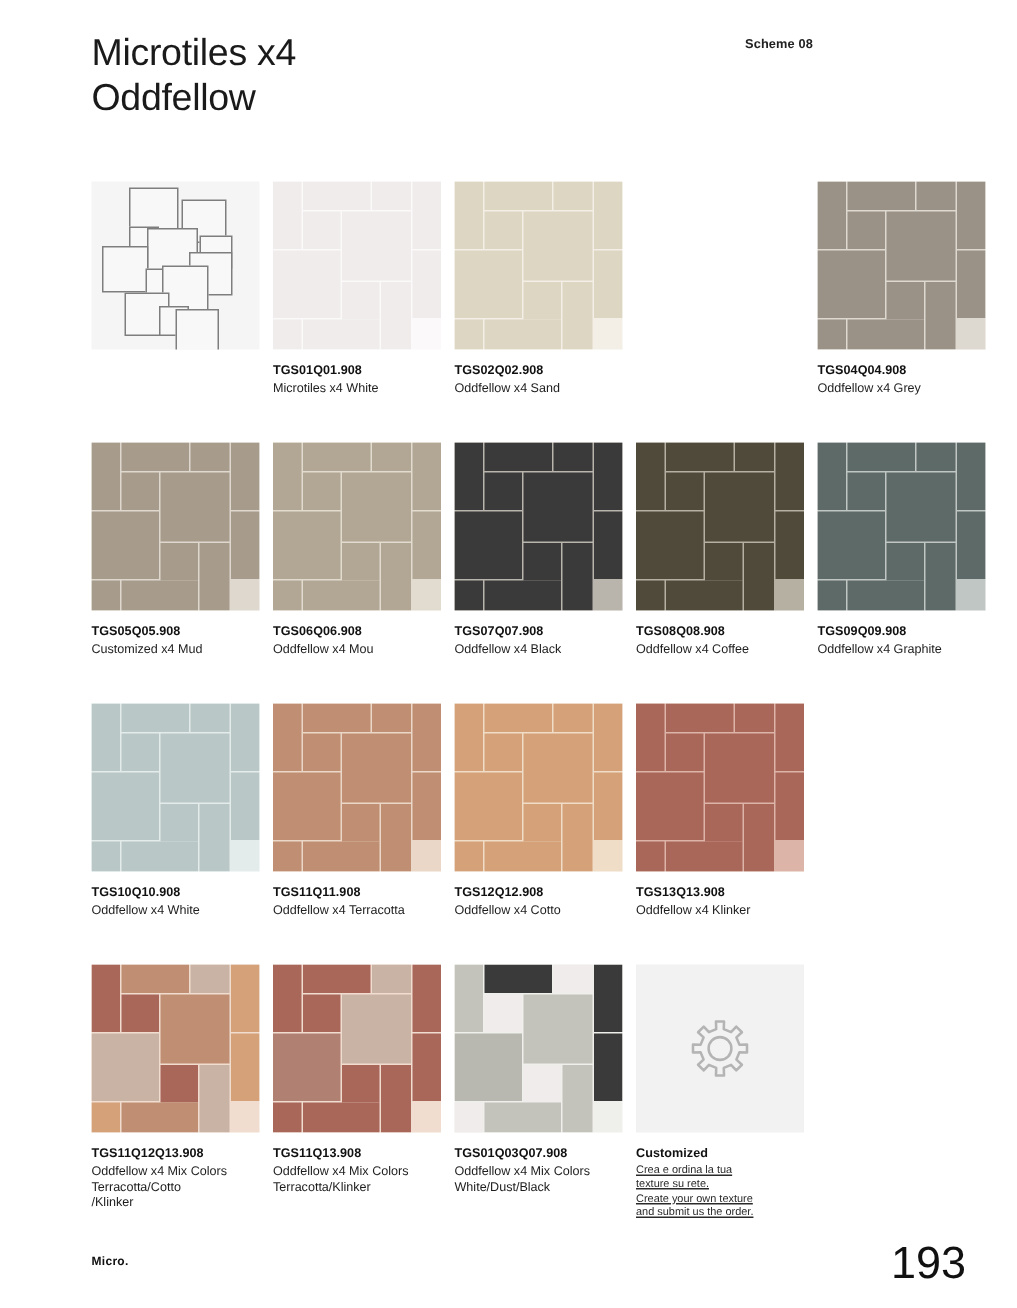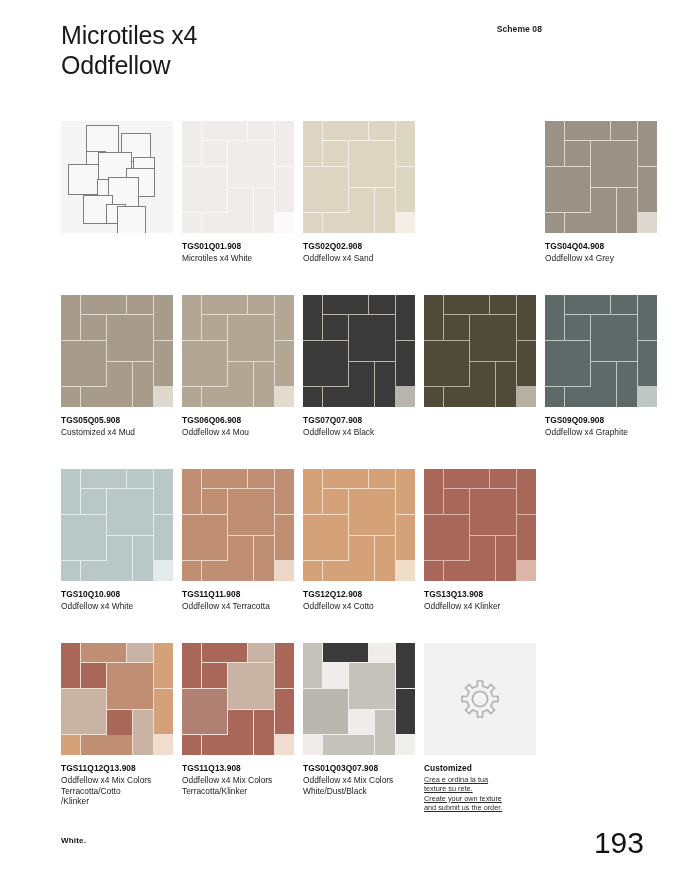--- a/index.html
+++ b/index.html
@@ -244,20 +244,26 @@
             <div class="blk" style="left: 83%; top: 0%; width: 17%; height: 40%; background: rgb(79, 74, 58);"></div>
             <div class="blk" style="left: 18%; top: 18%; width: 22%; height: 22%; background: rgb(79, 74, 58);"></div>
             <div class="blk" style="left: 41%; top: 18%; width: 41%; height: 41%; background: rgb(79, 74, 58);"></div>
             <div class="blk" style="left: 0%; top: 41%; width: 40%; height: 40%; background: rgb(79, 74, 58);"></div>
             <div class="blk" style="left: 83%; top: 41%; width: 17%; height: 40%; background: rgb(79, 74, 58);"></div>
             <div class="blk" style="left: 41%; top: 60%; width: 22%; height: 22%; background: rgb(79, 74, 58);"></div>
             <div class="blk" style="left: 64%; top: 60%; width: 18%; height: 40%; background: rgb(79, 74, 58);"></div>
             <div class="blk" style="left: 0%; top: 82%; width: 17%; height: 18%; background: rgb(79, 74, 58);"></div>
             <div class="blk" style="left: 18%; top: 82%; width: 45%; height: 18%; background: rgb(79, 74, 58);"></div>
           </div>
+          <div class="caption">
+            <div class="code">TGS08Q08.908</div>
+            <div class="desc">
+              <div>Oddfellow x4 Coffee</div>
+            </div>
+          </div>
         </div>
         <div class="cell c4">
           <div class="swatch" style="background: rgb(192, 198, 195);">
             <div class="blk" style="left: 0%; top: 0%; width: 17%; height: 40%; background: rgb(94, 106, 104);"></div>
             <div class="blk" style="left: 18%; top: 0%; width: 40%; height: 17%; background: rgb(94, 106, 104);"></div>
             <div class="blk" style="left: 59%; top: 0%; width: 23%; height: 17%; background: rgb(94, 106, 104);"></div>
             <div class="blk" style="left: 83%; top: 0%; width: 17%; height: 40%; background: rgb(94, 106, 104);"></div>
             <div class="blk" style="left: 18%; top: 18%; width: 22%; height: 22%; background: rgb(94, 106, 104);"></div>
             <div class="blk" style="left: 41%; top: 18%; width: 41%; height: 41%; background: rgb(94, 106, 104);"></div>
             <div class="blk" style="left: 0%; top: 41%; width: 40%; height: 40%; background: rgb(94, 106, 104);"></div>
@@ -449,16 +455,16 @@
               <div>Crea e ordina la tua</div>
               <div>texture su rete.</div>
               <div>Create your own texture</div>
               <div>and submit us the order.</div>
             </div>
           </div>
         </div>
       </div>
     </div>
 
-  <div class="footer-brand">White.</div>
+  <div class="footer-brand">Micro.</div>
   <div class="footer-page">193</div>
 
 </div>
 
 </body></html>

